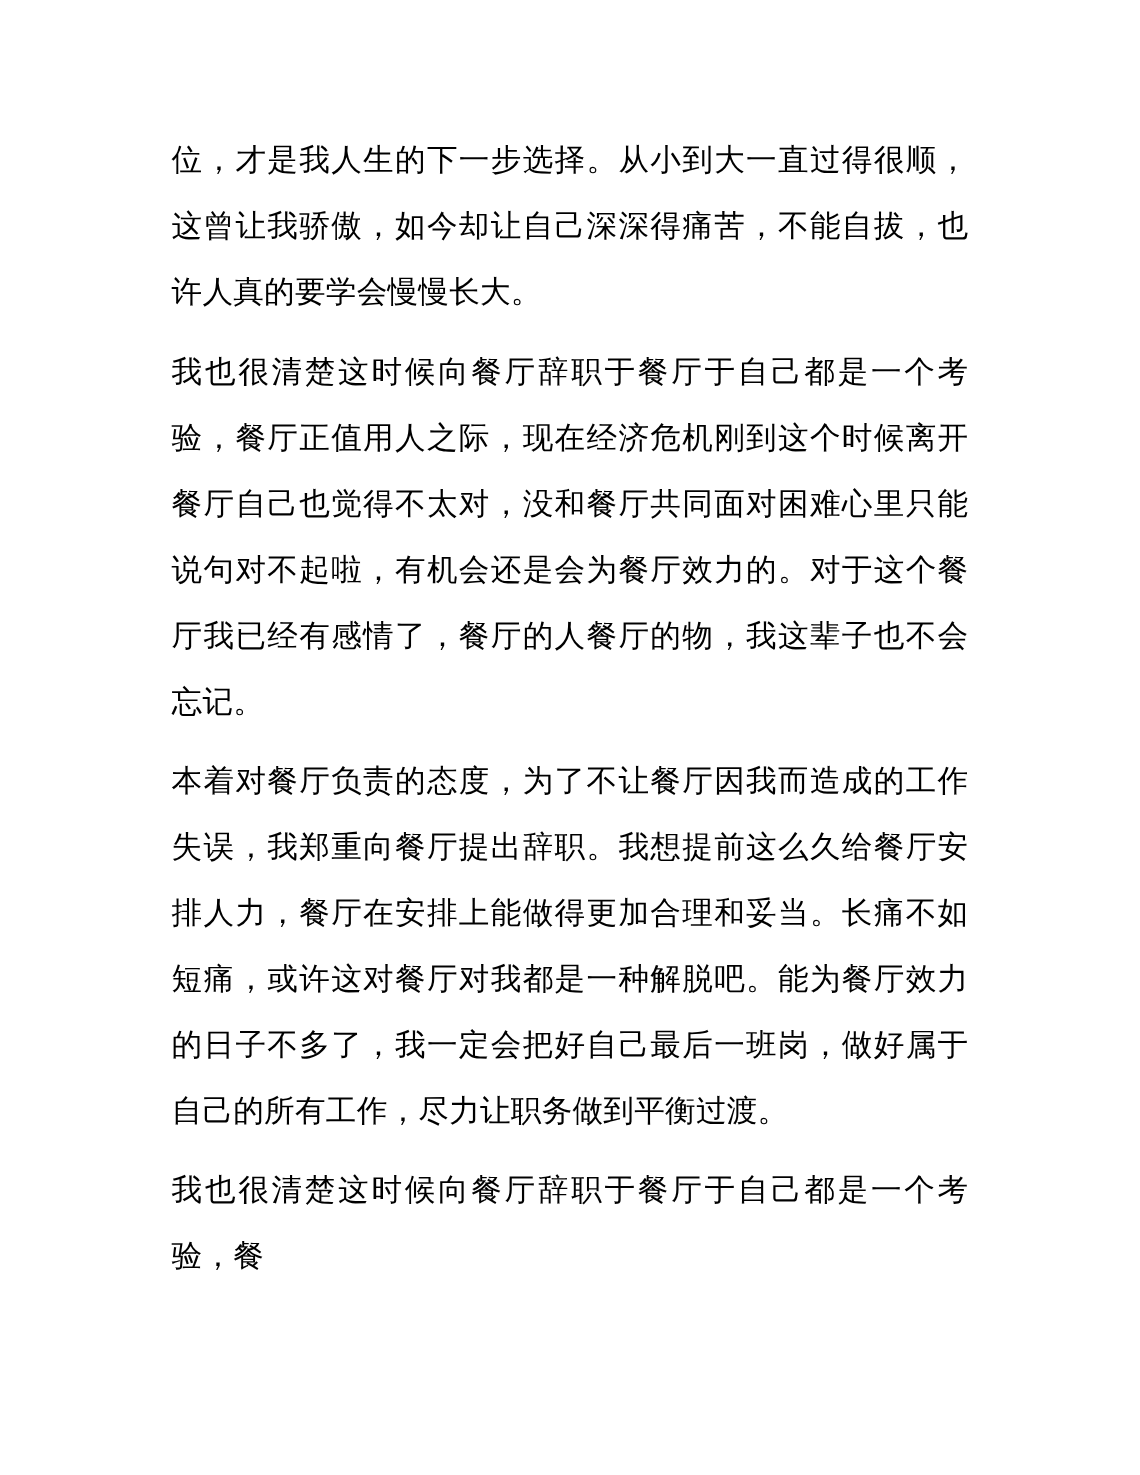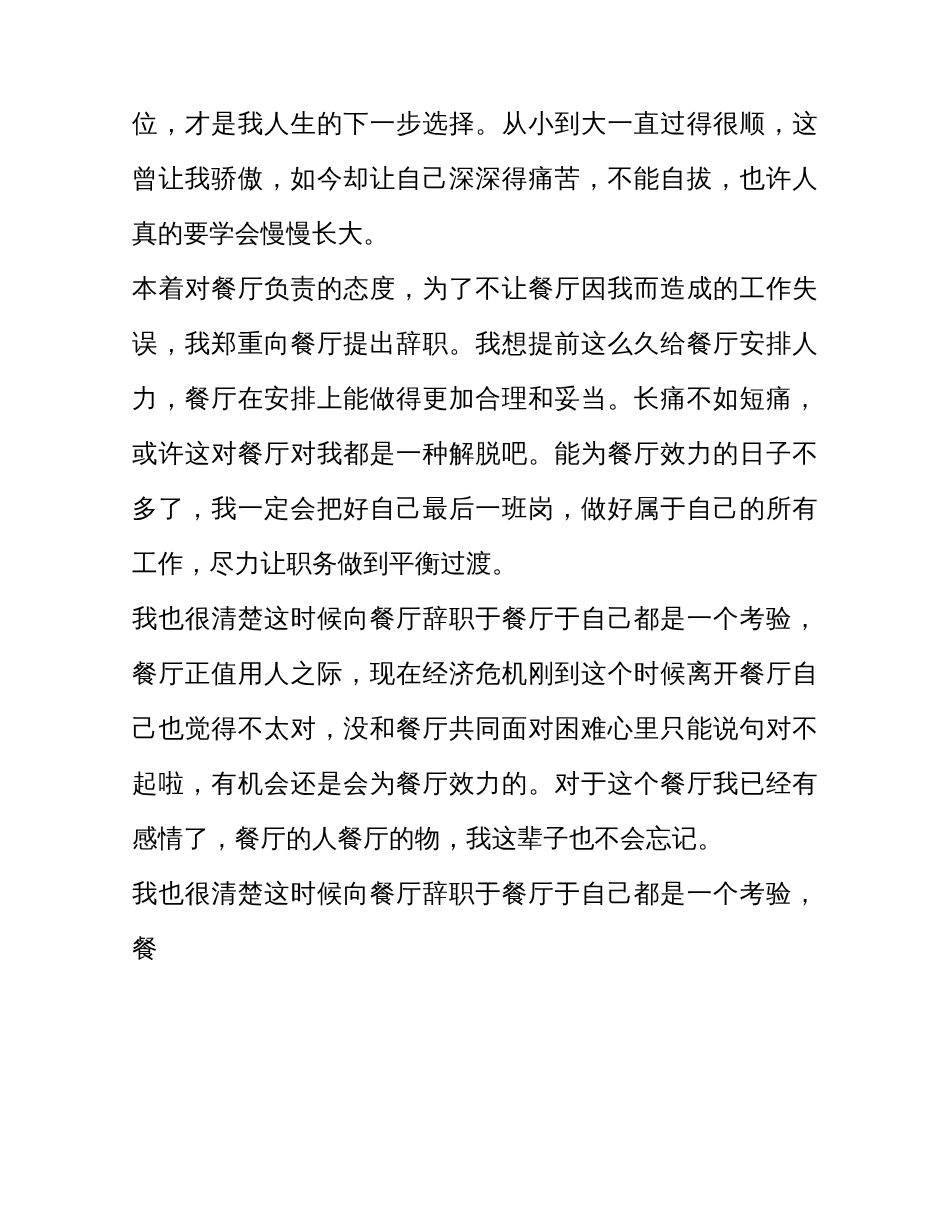--- a/index.html
+++ b/index.html
@@ -23,31 +23,31 @@
     position: relative;
   }
   .doc-body {
     font-size: 25.5px;
     line-height: 55px;
     text-align: justify;
     text-justify: inter-ideograph;
     letter-spacing: 0.2px;
   }
   .para {
-    margin: 0;
+    margin: 11px;
     text-indent: 0;
     white-space: normal;
   }
   .para + .para {
     margin-top: 0;
   }
 </style>
 </head>
 <body>
 
 <div class="page">
   <div class="doc-body">
     <p class="para">位，才是我人生的下一步选择。从小到大一直过得很顺，这曾让我骄傲，如今却让自己深深得痛苦，不能自拔，也许人真的要学会慢慢长大。</p>
+    <p class="para">我也很清楚这时候向餐厅辞职于餐厅于自己都是一个考验，餐厅正值用人之际，现在经济危机刚到这个时候离开餐厅自己也觉得不太对，没和餐厅共同面对困难心里只能说句对不起啦，有机会还是会为餐厅效力的。对于这个餐厅我已经有感情了，餐厅的人餐厅的物，我这辈子也不会忘记。</p>
     <p class="para">本着对餐厅负责的态度，为了不让餐厅因我而造成的工作失误，我郑重向餐厅提出辞职。我想提前这么久给餐厅安排人力，餐厅在安排上能做得更加合理和妥当。长痛不如短痛，或许这对餐厅对我都是一种解脱吧。能为餐厅效力的日子不多了，我一定会把好自己最后一班岗，做好属于自己的所有工作，尽力让职务做到平衡过渡。</p>
-    <p class="para">我也很清楚这时候向餐厅辞职于餐厅于自己都是一个考验，餐厅正值用人之际，现在经济危机刚到这个时候离开餐厅自己也觉得不太对，没和餐厅共同面对困难心里只能说句对不起啦，有机会还是会为餐厅效力的。对于这个餐厅我已经有感情了，餐厅的人餐厅的物，我这辈子也不会忘记。</p>
     <p class="para">我也很清楚这时候向餐厅辞职于餐厅于自己都是一个考验，餐</p>
   </div>
 </div>
 
 </body></html>

